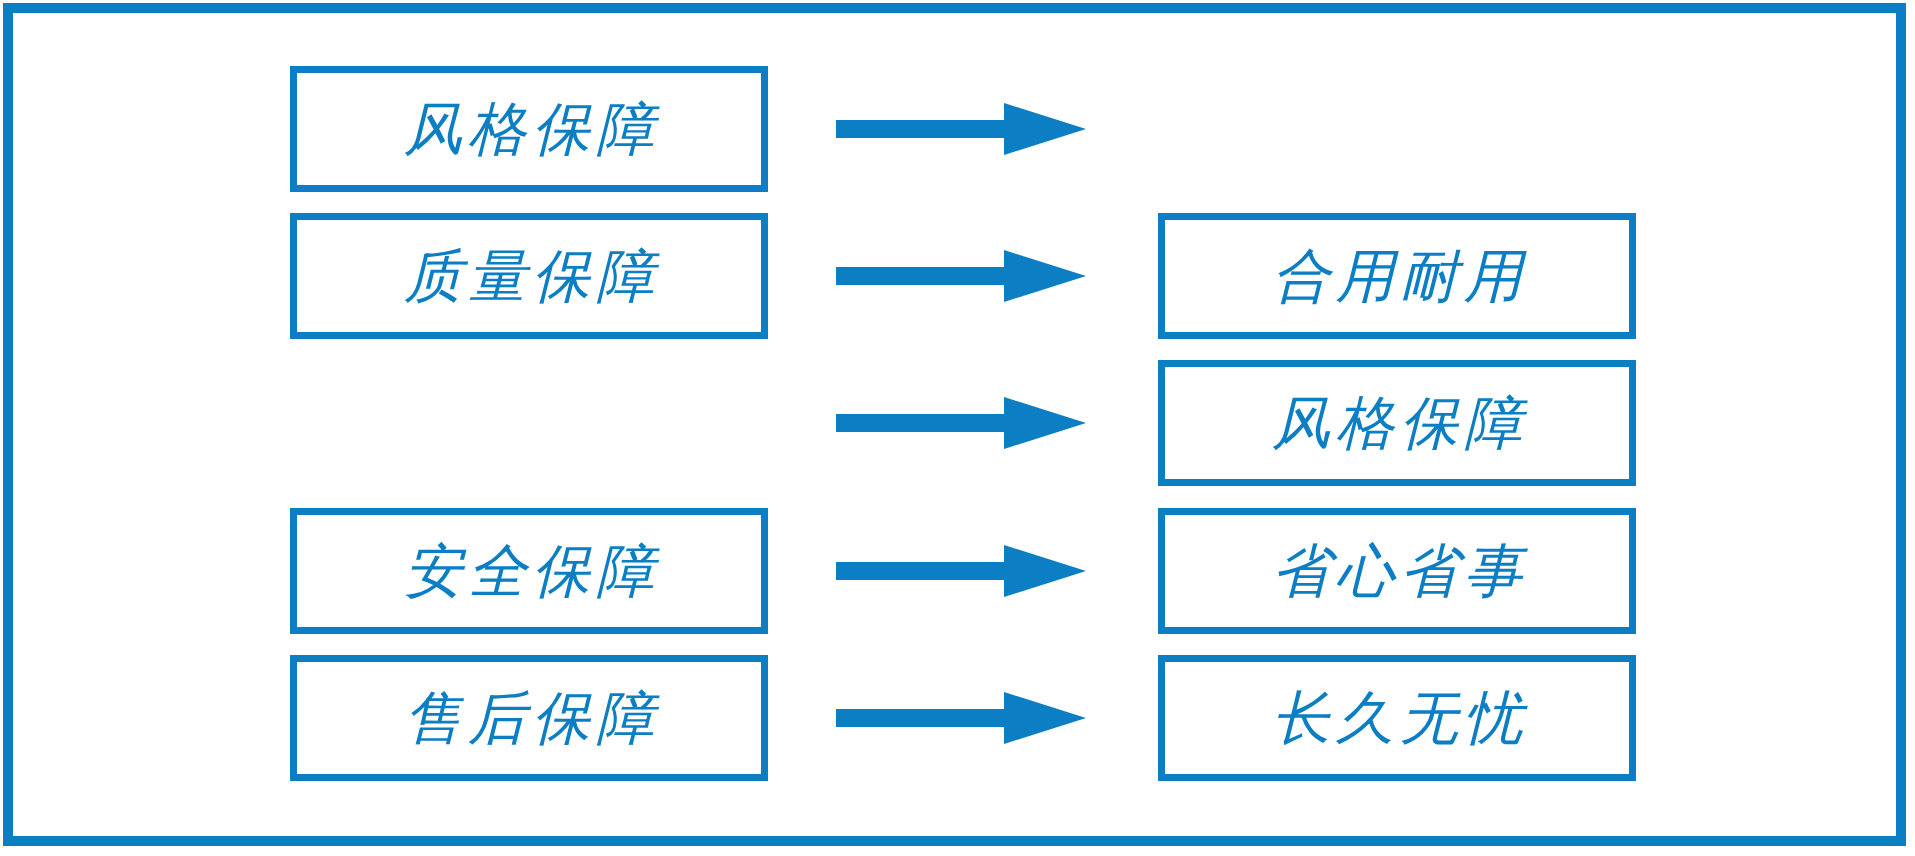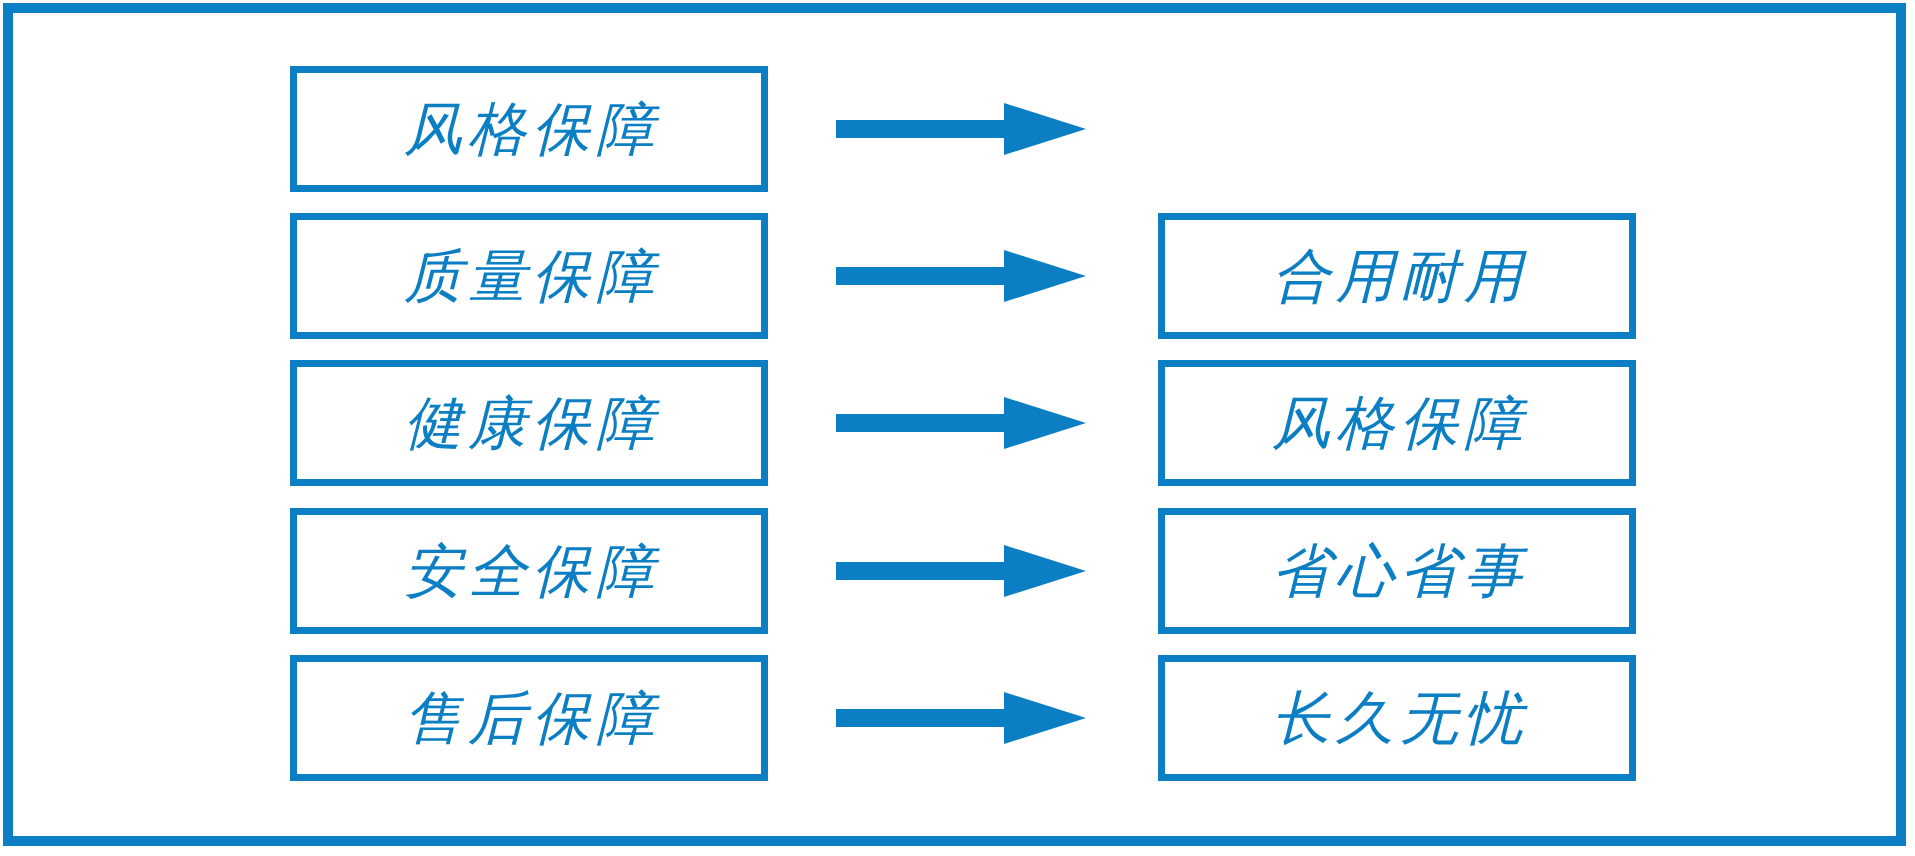--- a/index.html
+++ b/index.html
@@ -117,23 +117,20 @@
         <svg viewBox="0 0 250 60" xmlns="http://www.w3.org/2000/svg" aria-hidden="true">
           <path d="M0 21 L168 21 L168 4 L250 30 L168 56 L168 39 L0 39 Z" fill="#0b7ec4"></path>
         </svg>
       </div>
       <div class="box box-right">
         <span class="box-label">合用耐用</span>
       </div>
     </div>
 
     <div class="row" style="top:360px;">
-      <div class="box box-left">
-        <span class="box-label">健康保障</span>
-      </div>
       <div class="arrow">
         <svg viewBox="0 0 250 60" xmlns="http://www.w3.org/2000/svg" aria-hidden="true">
           <path d="M0 21 L168 21 L168 4 L250 30 L168 56 L168 39 L0 39 Z" fill="#0b7ec4"></path>
         </svg>
       </div>
       <div class="box box-right">
         <span class="box-label">风格保障</span>
       </div>
     </div>
 

